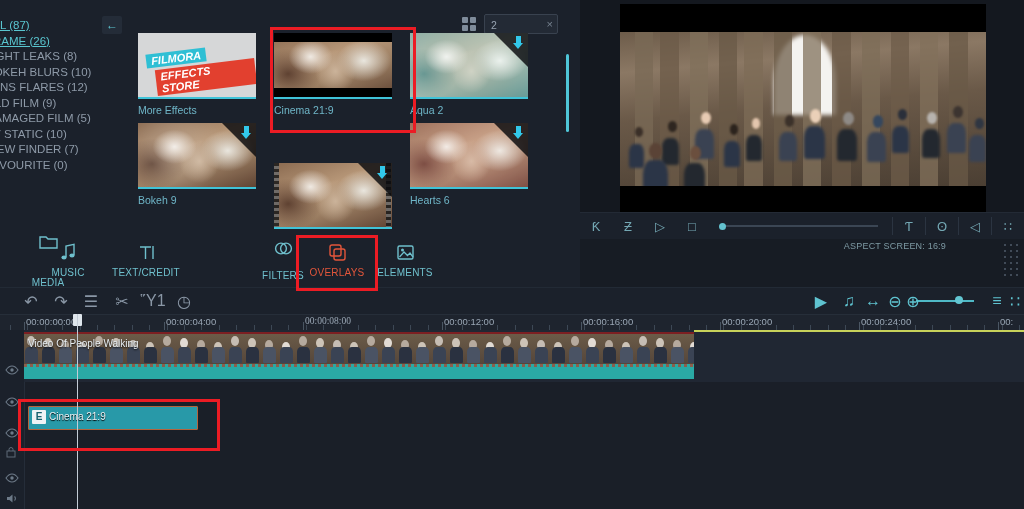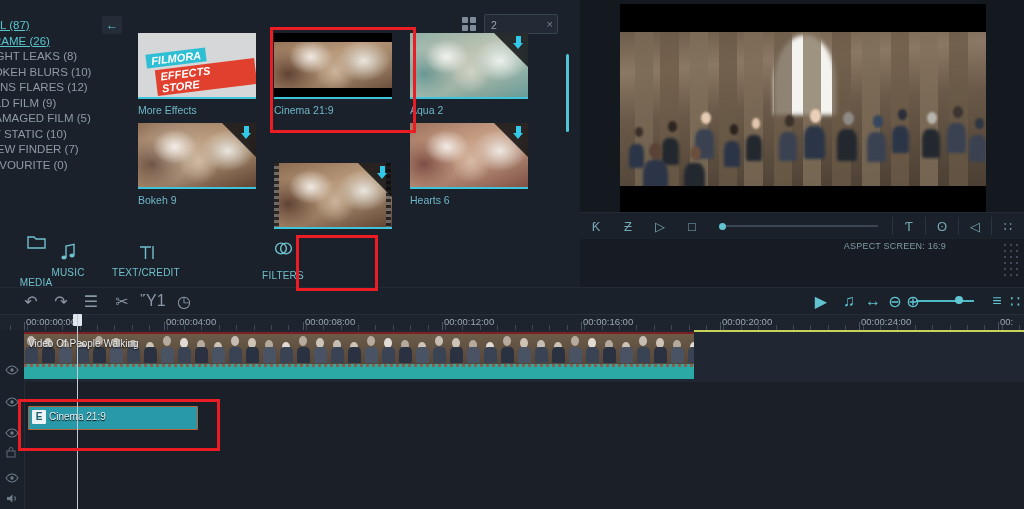--- a/index.html
+++ b/index.html
@@ -342,21 +342,21 @@
       <div class="pb">ʘ</div>
       <div class="sep"></div>
       <div class="pb">◁</div>
       <div class="sep"></div>
       <div class="pb">∷</div>
     </div>
   <div class="aspect">ASPECT SCREEN: 16:9</div>
   <div class="dots6"></div>
 
   <div class="tabbar" id="tabbar">
-      <div class="tab" style="left: 0px; width: 72px; gap: 25px;">
+      <div class="tab" style="left: 12px; width: 72px; gap: 25px;">
         <div class="ico">
           <svg width="19" height="16" viewBox="0 0 19 16">
             <path d="M1 3h6l2 2h9v9H1z" fill="none" stroke="currentColor" stroke-width="1.4"></path>
           </svg>
         </div>
         <div>MEDIA</div>
       </div>
       <div class="tab" style="left: 38px; width: 60px;">
         <div class="ico">
           <svg width="17" height="18" viewBox="0 0 17 18">
@@ -376,20 +376,39 @@
         <div>TEXT/CREDIT</div>
       </div>
       <div class="tab" style="left: 247px; width: 72px; gap: 12px;">
         <div class="ico">
           <svg width="19" height="17" viewBox="0 0 19 17">
             <circle cx="7" cy="8.5" r="5.4" fill="none" stroke="currentColor" stroke-width="1.4"></circle>
             <circle cx="12" cy="8.5" r="5.4" fill="none" stroke="currentColor" stroke-width="1.4"></circle>
           </svg>
         </div>
         <div>FILTERS</div>
+      </div>
+      <div class="tab active" style="left: 301px; width: 72px;">
+        <div class="ico">
+          <svg width="19" height="19" viewBox="0 0 19 19">
+            <rect x="2" y="2" width="11" height="11" rx="2" fill="none" stroke="currentColor" stroke-width="1.4"></rect>
+            <rect x="6" y="6" width="11" height="11" rx="2" fill="none" stroke="currentColor" stroke-width="1.4"></rect>
+          </svg>
+        </div>
+        <div>OVERLAYS</div>
+      </div>
+      <div class="tab" style="left: 369px; width: 72px;">
+        <div class="ico">
+          <svg width="19" height="17" viewBox="0 0 19 17">
+            <rect x="2" y="2" width="15" height="13" rx="1.5" fill="none" stroke="currentColor" stroke-width="1.4"></rect>
+            <circle cx="6.5" cy="6" r="1.5" fill="currentColor"></circle>
+            <path d="M3.5 13l4.5-5 3.5 3.5 2.5-2.5 3 4" fill="none" stroke="currentColor" stroke-width="1.3"></path>
+          </svg>
+        </div>
+        <div>ELEMENTS</div>
       </div>
     </div>
   <div class="divider"></div>
 
   <div class="tlbar" id="tlbar">
     <div class="zoomtrk"></div>
     <div class="zoomknb"></div>
   <div class="ti" style="left: 22px;">↶</div>
       <div class="ti" style="left: 52px;">↷</div>
       <div class="ti" style="left: 82px;">☰</div>
@@ -403,21 +422,21 @@
       <div class="ti t" style="left: 904px;">⊕</div>
       <div class="ti t" style="left: 988px;">≡</div>
       <div class="ti t" style="left: 1006px;">∷</div>
     </div>
 
   <div class="ruler" id="ruler">
       <div class="rlab" style="left: 26px;">00:00:00:00</div>
       <div class="rtickM" style="left: 24px;"></div>
       <div class="rlab" style="left: 166px;">00:00:04:00</div>
       <div class="rtickM" style="left: 164px;"></div>
-      <div class="rlab" style="left: 305px;">00:00:08:00</div>
+      <div class="rlab" style="left: 305px; font-family: Liberation Serif, serif;">00:00:08:00</div>
       <div class="rtickM" style="left: 303px;"></div>
       <div class="rlab" style="left: 444px;">00:00:12:00</div>
       <div class="rtickM" style="left: 442px;"></div>
       <div class="rlab" style="left: 583px;">00:00:16:00</div>
       <div class="rtickM" style="left: 581px;"></div>
       <div class="rlab" style="left: 722px;">00:00:20:00</div>
       <div class="rtickM" style="left: 720px;"></div>
       <div class="rlab" style="left: 861px;">00:00:24:00</div>
       <div class="rtickM" style="left: 859px;"></div>
       <div class="rlab" style="left: 1000px;">00:</div>

